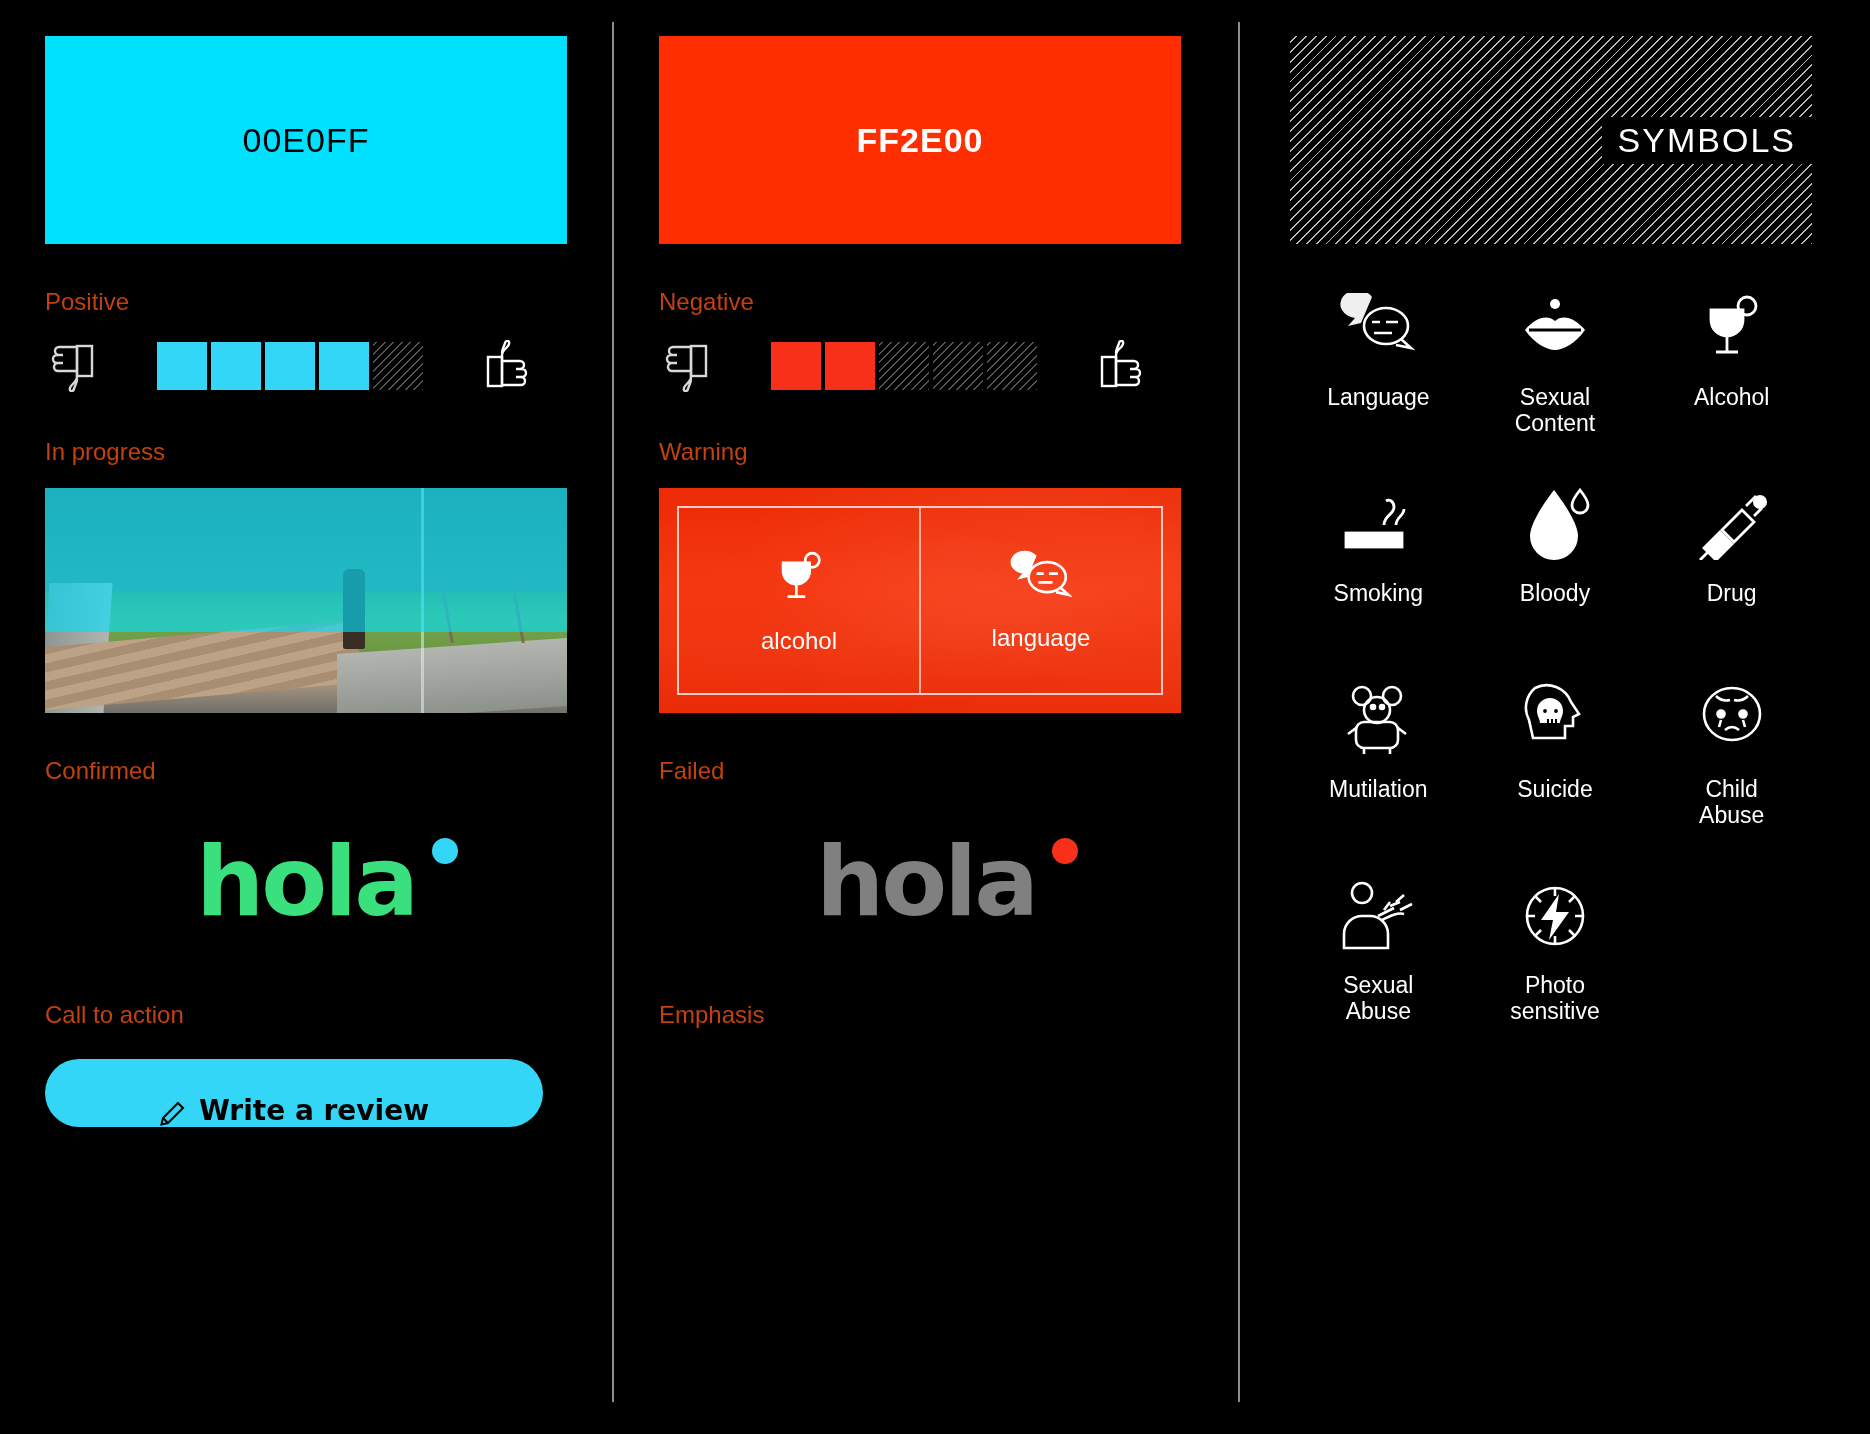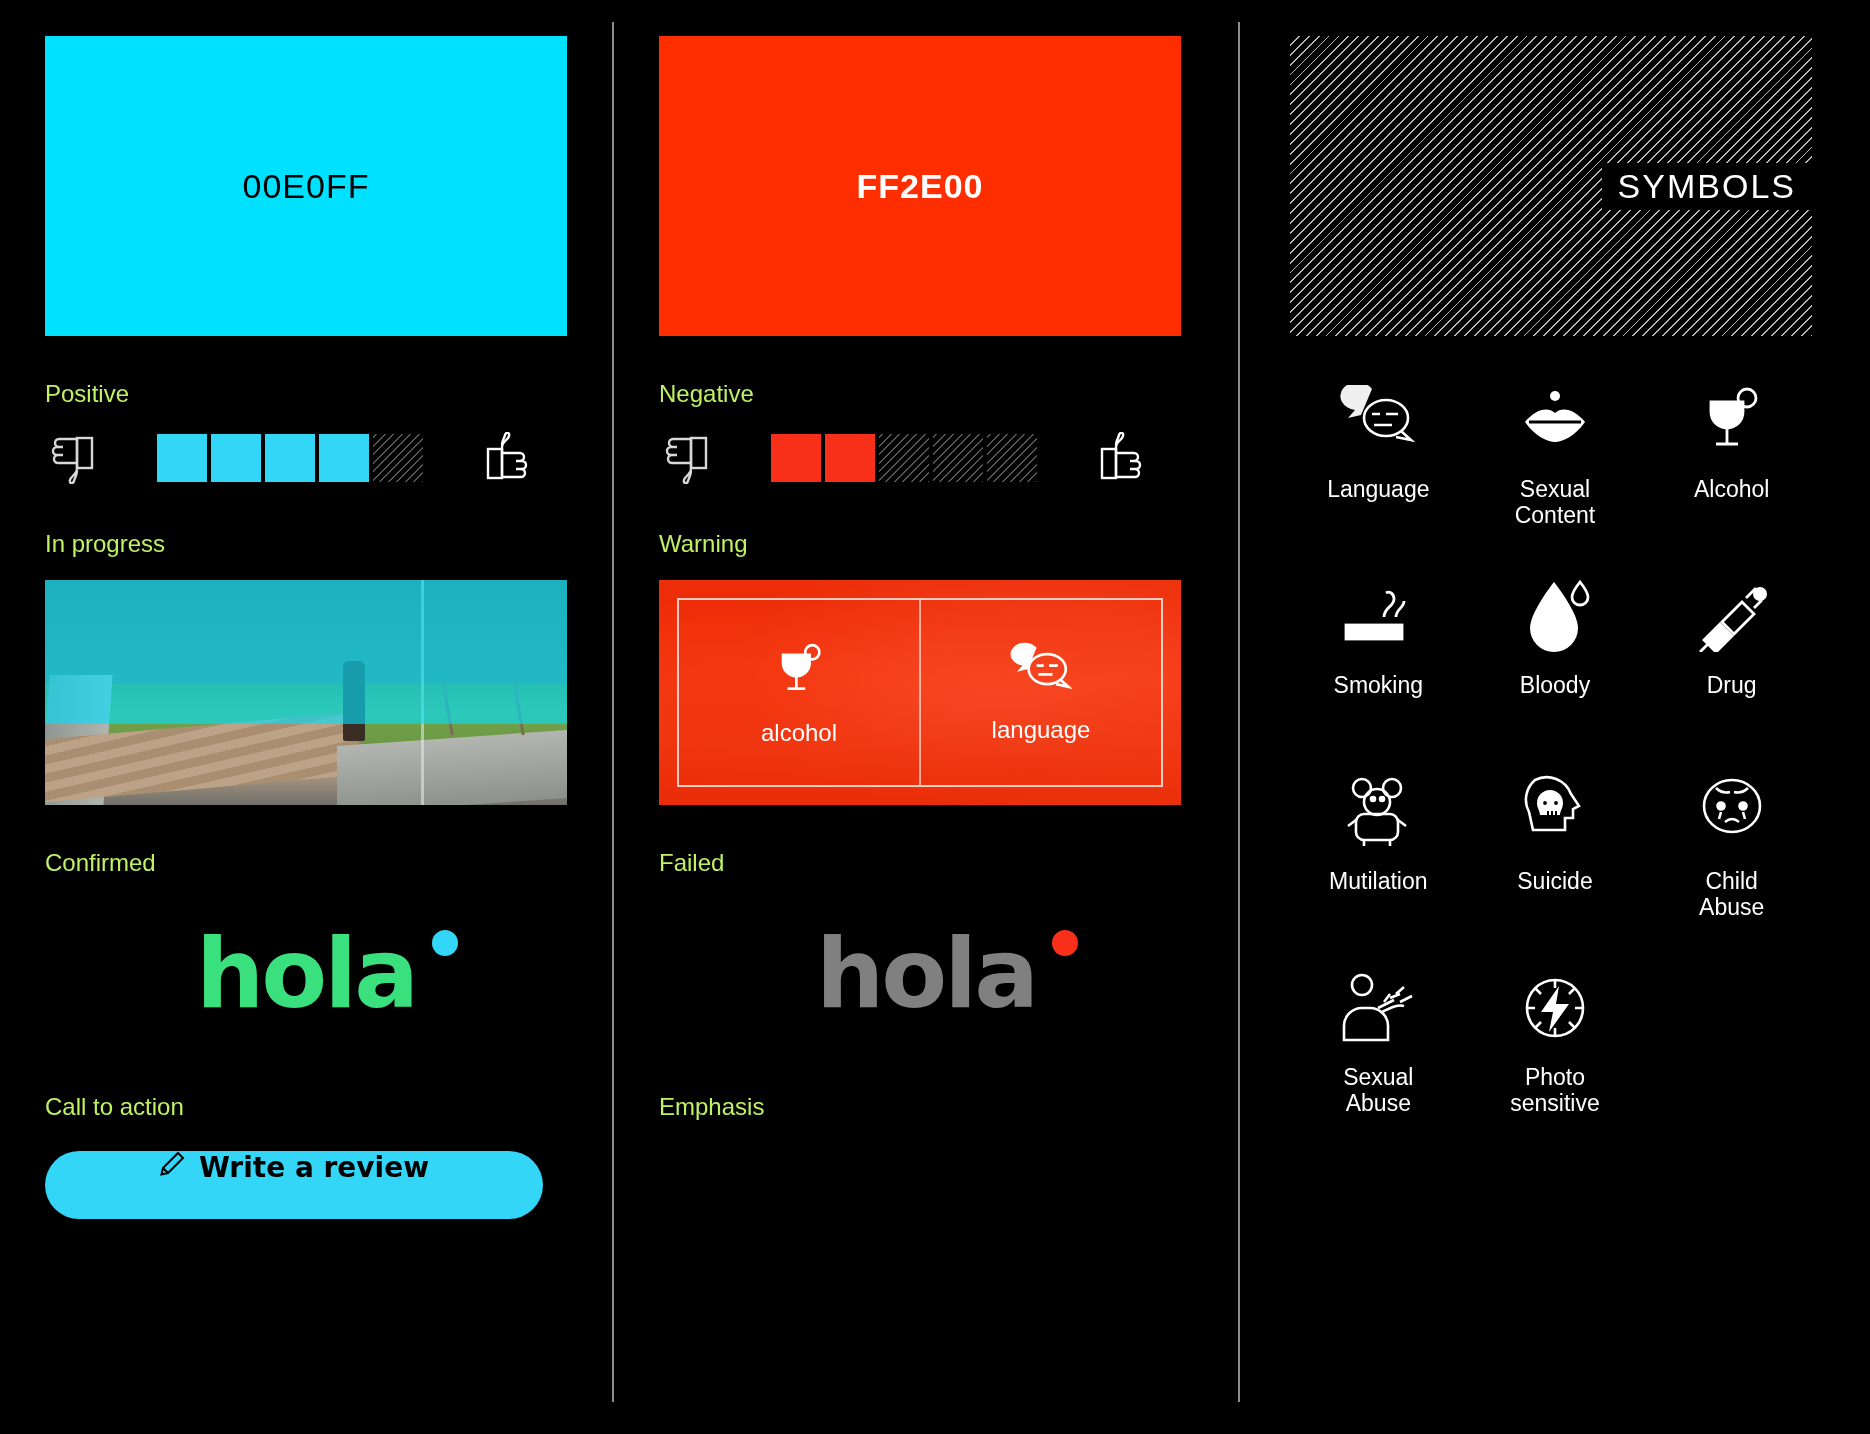--- a/index.html
+++ b/index.html
@@ -15,40 +15,40 @@
   .col { position: relative; height: 100%; }
   .col-a { width: 612px; padding: 36px 45px 0 45px; }
   .col-b { width: 628px; padding: 36px 45px 0 45px; }
   .col-c { width: 630px; padding: 36px 50px 0 50px; }
   .divider {
     width: 2px; height: 1380px; background: #8d8d8d; margin-top: 22px; flex: 0 0 2px;
   }
 
   
   .swatch {
-    width: 522px; height: 300px;
+    width: 522px; height: 208px;
     display: flex; align-items: center; justify-content: center;
     font-size: 34px; letter-spacing: 1px;
   }
   .swatch-cyan { background: #00E0FF; color: #000; }
   .swatch-red  { background: #FF2E00; color: #fff; font-weight: bold; }
   .swatch-hatch {
     background-color: #000;
     background-image: repeating-linear-gradient(-45deg,
        #b9b9b9 0px, #b9b9b9 1.3px, #000 1.3px, #000 7px);
     color: #fff;
     justify-content: flex-end;
   }
   .swatch-hatch .hatch-label {
     background: #000; padding: 4px 16px; font-size: 34px; letter-spacing: 2px;
   }
 
   
   .seclabel {
-    color: #bef264; font-size: 24px; margin-top: 44px; margin-bottom: 22px;
+    color: #c2410c; font-size: 24px; margin-top: 44px; margin-bottom: 22px;
     font-weight: 400;
   }
 
   
   .rating-row { display: flex; align-items: center; height: 56px; }
   .rating-boxes { display: flex; gap: 4px; margin: 0 58px; }
   .rbox { width: 50px; height: 48px; }
   .rbox.fill-cyan { background: #33D6F7; }
   .rbox.fill-red  { background: #F8301A; }
   .rbox.empty {
@@ -146,21 +146,21 @@
     position: absolute; width: 26px; height: 26px; border-radius: 50%;
     right: -42px; top: 4px;
   }
   .dot-cyan { background: #33D6F7; }
   .dot-red  { background: #F8301A; }
 
   
   .cta {
     margin-top: 30px; width: 498px; height: 68px; border-radius: 34px;
     background: #33D6F7; color: #000;
-    display: flex; align-items: flex-start; justify-content: center; gap: 14px;
+    display: flex; align-items: flex-end; justify-content: center; gap: 14px;
     font-size: 28px; font-weight: 700; cursor: pointer;
     font-family: "DejaVu Sans", sans-serif;
   }
 
   
   .emph-table { width: 500px; border-collapse: separate; border-spacing: 0; }
   .emph-table td {
     width: 250px; height: 58px; text-align: center; vertical-align: middle;
     color: #fff; font-size: 23px; border: 2px solid #000;
   }

